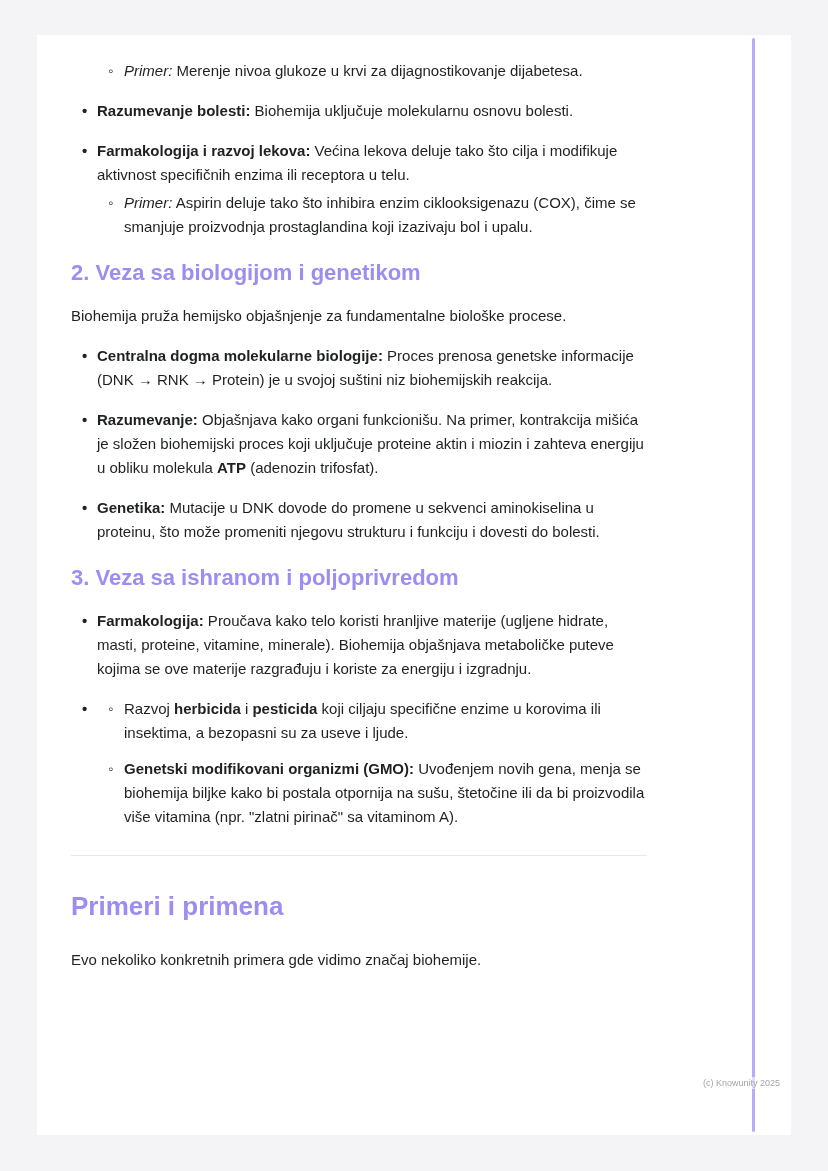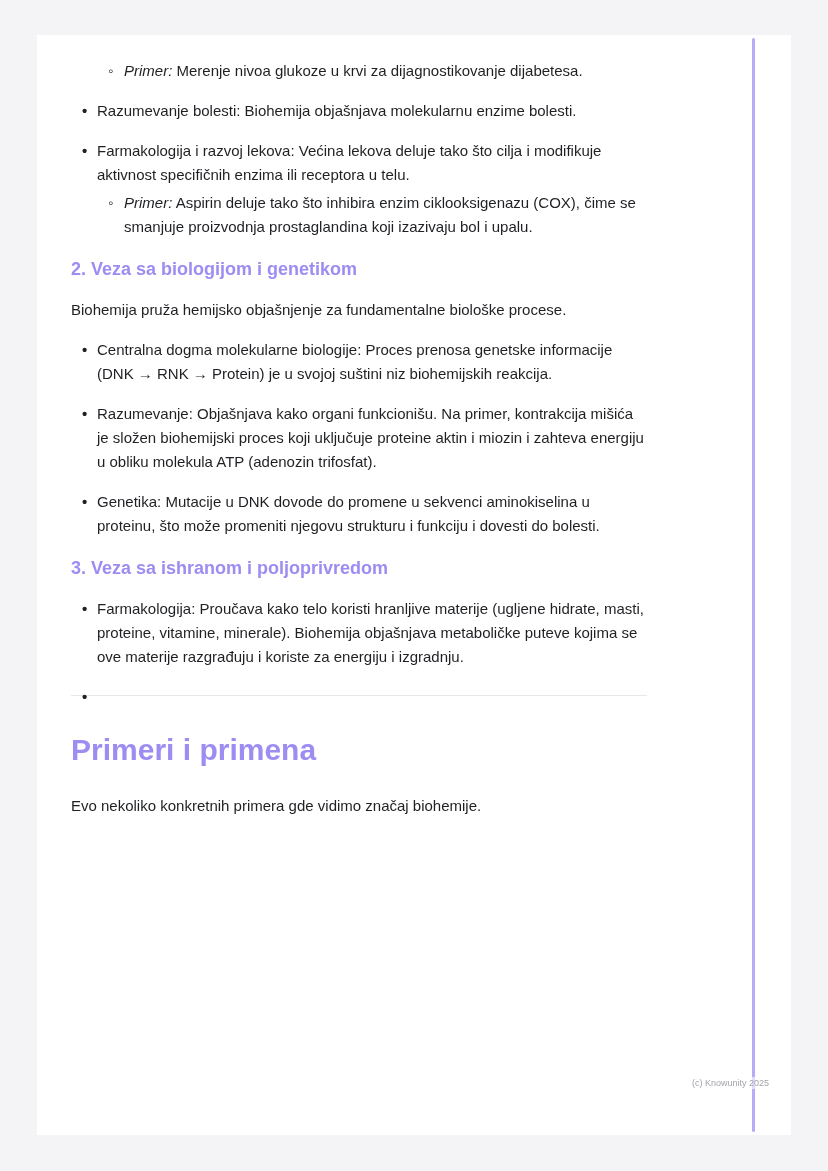--- a/index.html
+++ b/index.html
@@ -25,26 +25,26 @@
   .accent-line{
     position:absolute;top:3px;bottom:3px;right:36px;width:3px;
     background:var(--line);border-radius:2px;z-index:1;
   }
   .content{
     padding:0 144px 0 34px;
     font-size:15px;line-height:1.6;
   }
   .content h3{
     color:var(--accent);
-    font-size:18px;font-weight:700;
+    font-size:22px;font-weight:700;
     margin:14px 0 14px 0;
   }
   .content h2{
     color:var(--accent);
-    font-size:30px;font-weight:700;
+    font-size:26px;font-weight:700;
     margin:6px 0 20px 0;
   }
   .content p{margin:0 0 16px 0;}
   .content hr{
     border:none;border-top:1px solid var(--divider);
     margin:26px 0 30px 0;
   }
   ul.main{list-style:none;padding:0 0 0 26px;margin:14px 0 10px 0;}
   ul.main > li{position:relative;margin-bottom:16px;}
   ul.main > li::before{
@@ -52,43 +52,43 @@
     font-weight:700;color:var(--text);
   }
   ul.main > li.no-marker::before{content:none;}
   ul.sub{list-style:none;padding:0 0 0 27px;margin:4px 0 0 0;}
   ul.sub > li{position:relative;margin-bottom:12px;}
   ul.sub > li:last-child{margin-bottom:0;}
   ul.sub > li::before{
     content:"\25E6";position:absolute;left:-16px;top:0;
     color:var(--text);font-size:15px;
   }
-  .b{font-weight:400;}
+  .b{font-weight:700;}
   .i{font-style:italic;}
   .watermark{
-    position:absolute;right:20px;bottom:46px;
+    position:absolute;right:9px;bottom:46px;
     font-size:9px;color:var(--muted);z-index:2;
     background:rgba(255,255,255,0.6);padding:1px 2px;
   }
 </style>
 </head>
 <body>
 
 <div class="viewport">
   <div class="page">
     <div class="accent-line"></div>
     <main class="content">
         <ul class="main">
           <li class="no-marker">
             <ul class="sub">
               <li><span class="i">Primer:</span><span> Merenje nivoa glukoze u krvi za dijagnostikovanje dijabetesa.</span></li>
             </ul>
           </li>
           <li>
-            <div><span class="b">Razumevanje bolesti:</span><span> Biohemija objašnjava molekularnu enzime bolesti.</span></div>
+            <div><span class="b">Razumevanje bolesti:</span><span> Biohemija uključuje molekularnu osnovu bolesti.</span></div>
           </li>
           <li>
             <div><span class="b">Farmakologija i razvoj lekova:</span><span> Većina lekova deluje tako što cilja i modifikuje aktivnost specifičnih enzima ili receptora u telu.</span></div>
             <ul class="sub">
               <li><span class="i">Primer:</span><span> Aspirin deluje tako što inhibira enzim ciklooksigenazu (COX), čime se smanjuje proizvodnja prostaglandina koji izazivaju bol i upalu.</span></li>
             </ul>
           </li>
         </ul>
         <h3>2. Veza sa biologijom i genetikom</h3>
         <p><span>Biohemija pruža hemijsko objašnjenje za fundamentalne biološke procese.</span></p>
@@ -103,20 +103,22 @@
             <div><span class="b">Genetika:</span><span> Mutacije u DNK dovode do promene u sekvenci aminokiselina u proteinu, što može promeniti njegovu strukturu i funkciju i dovesti do bolesti.</span></div>
           </li>
         </ul>
         <h3>3. Veza sa ishranom i poljoprivredom</h3>
         <ul class="main">
           <li>
             <div><span class="b">Farmakologija:</span><span> Proučava kako telo koristi hranljive materije (ugljene hidrate, masti, proteine, vitamine, minerale). Biohemija objašnjava metaboličke puteve kojima se ove materije razgrađuju i koriste za energiju i izgradnju.</span></div>
           </li>
           <li>
             <ul class="sub">
+              <li><span>Razvoj </span><span class="b">herbicida</span><span> i </span><span class="b">pesticida</span><span> koji ciljaju specifične enzime u korovima ili insektima, a bezopasni su za useve i ljude.</span></li>
+              <li><span class="b">Genetski modifikovani organizmi (GMO):</span><span> Uvođenjem novih gena, menja se biohemija biljke kako bi postala otpornija na sušu, štetočine ili da bi proizvodila više vitamina (npr. "zlatni pirinač" sa vitaminom A).</span></li>
             </ul>
           </li>
         </ul>
         <hr>
         <h2>Primeri i primena</h2>
         <p><span>Evo nekoliko konkretnih primera gde vidimo značaj biohemije.</span></p>
       </main>
     <div class="watermark">(c) Knowunity 2025</div>
   </div>
 </div>

